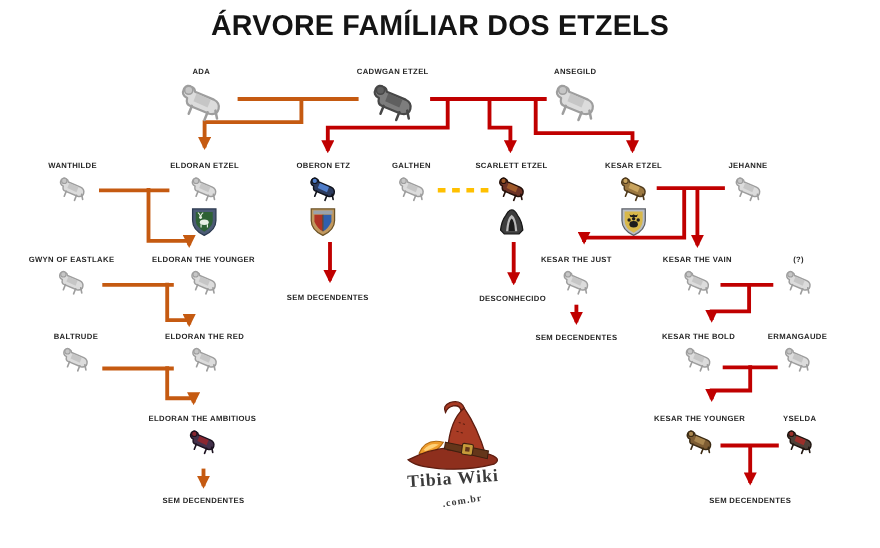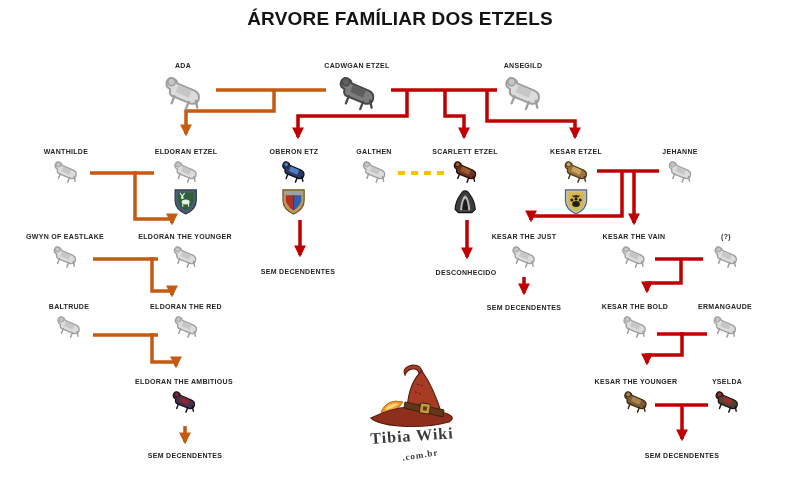--- a/index.html
+++ b/index.html
@@ -1,19 +1,19 @@
 <!DOCTYPE html>
 <html><head>
 <meta charset="utf-8">
 <style>
   html,body{margin:0;padding:0;background:#fff;}
   .canvas{position:relative;width:800px;height:498px;background:#fff;overflow:hidden;
           font-family:"Liberation Sans",sans-serif;}
   .title{position:absolute;left:0;right:0;top:8px;text-align:center;
-         font-size:19px;font-weight:bold;color:#141414;letter-spacing:.2px;}
+         font-size:26px;font-weight:bold;color:#141414;letter-spacing:.2px;}
   svg.lines{position:absolute;left:0;top:0;pointer-events:none;}
   .person{position:absolute;display:flex;flex-direction:column;align-items:center;
           gap:3px;transform:translateX(-50%);}
   .plabel{font-size:7px;font-weight:bold;color:#262626;letter-spacing:.3px;white-space:nowrap;}
   .terminal{position:absolute;transform:translateX(-50%);font-size:7px;font-weight:bold;
             color:#262626;letter-spacing:.3px;white-space:nowrap;}
   .sprite{width:30px;height:26px;}
   .big .sprite{width:46px;height:40px;}
   .crest{width:26px;height:27px;margin-top:1px;}
   

